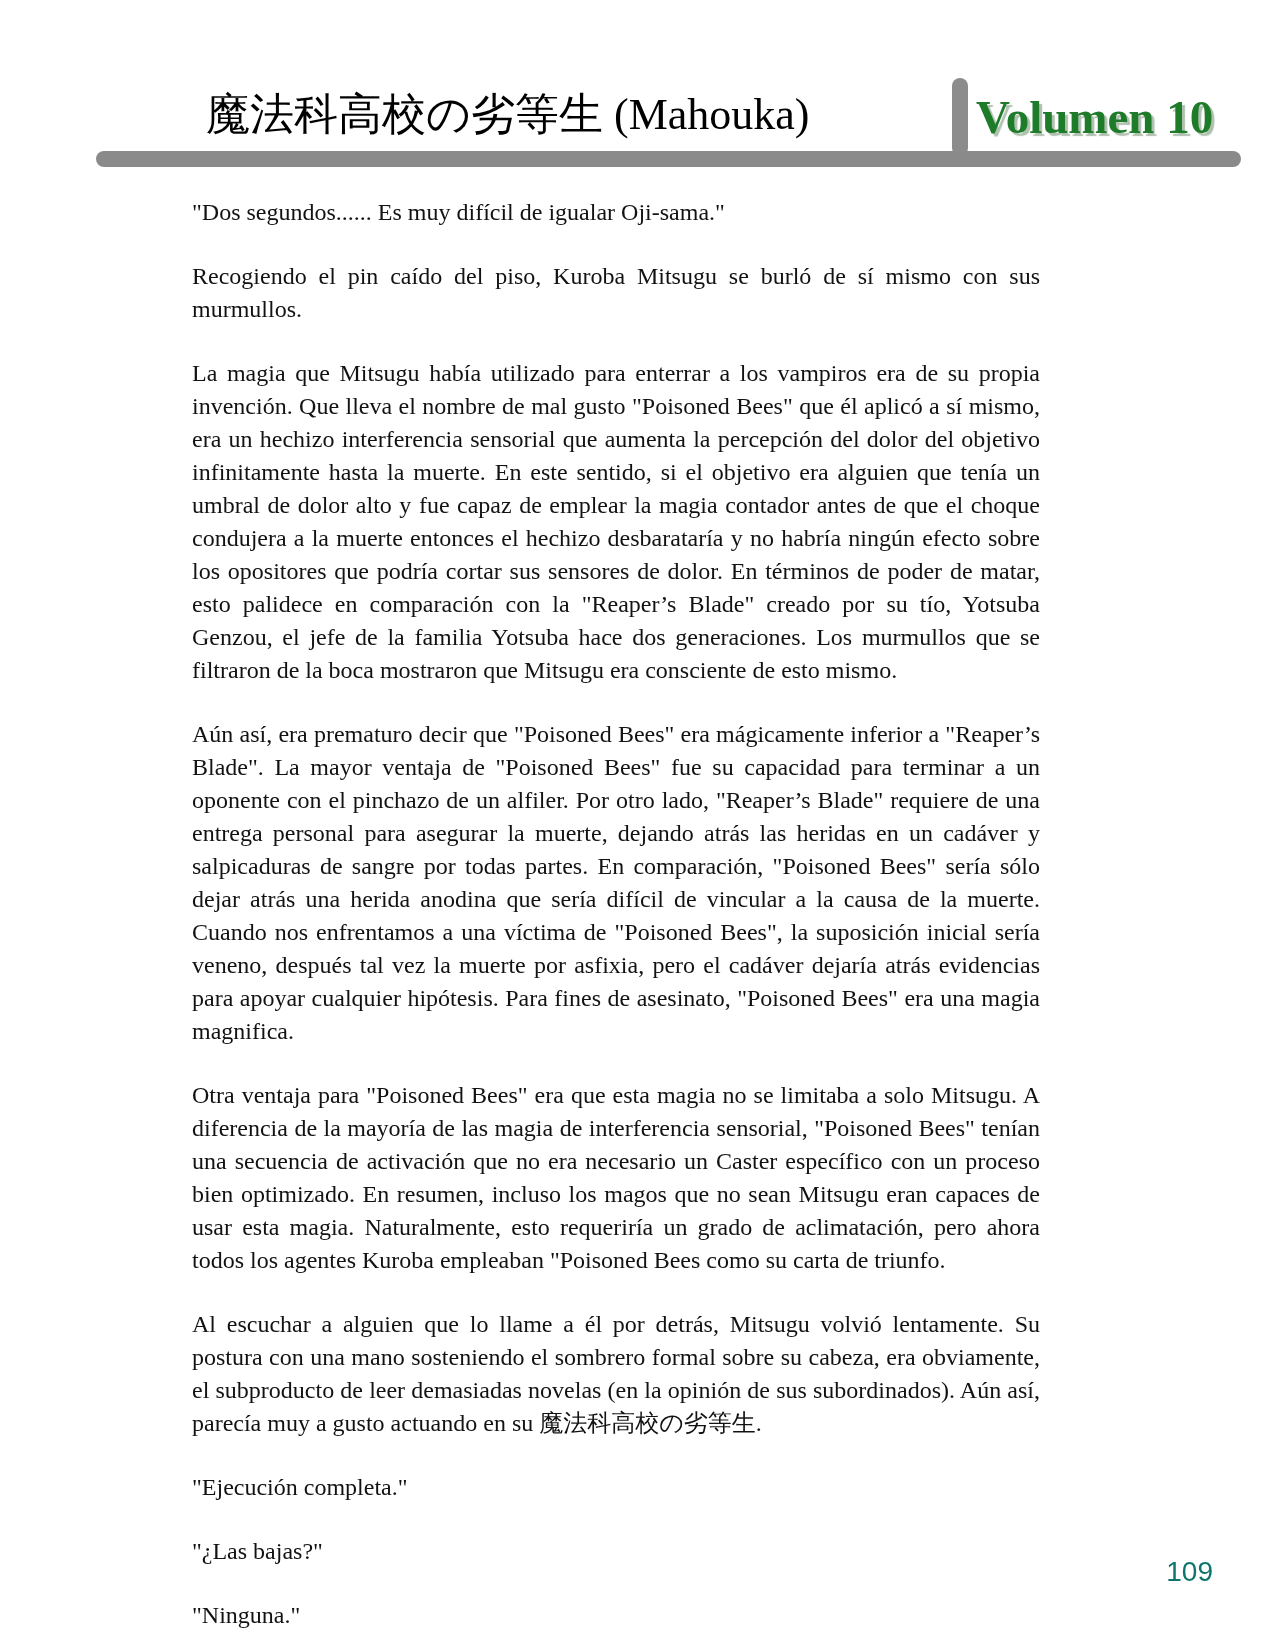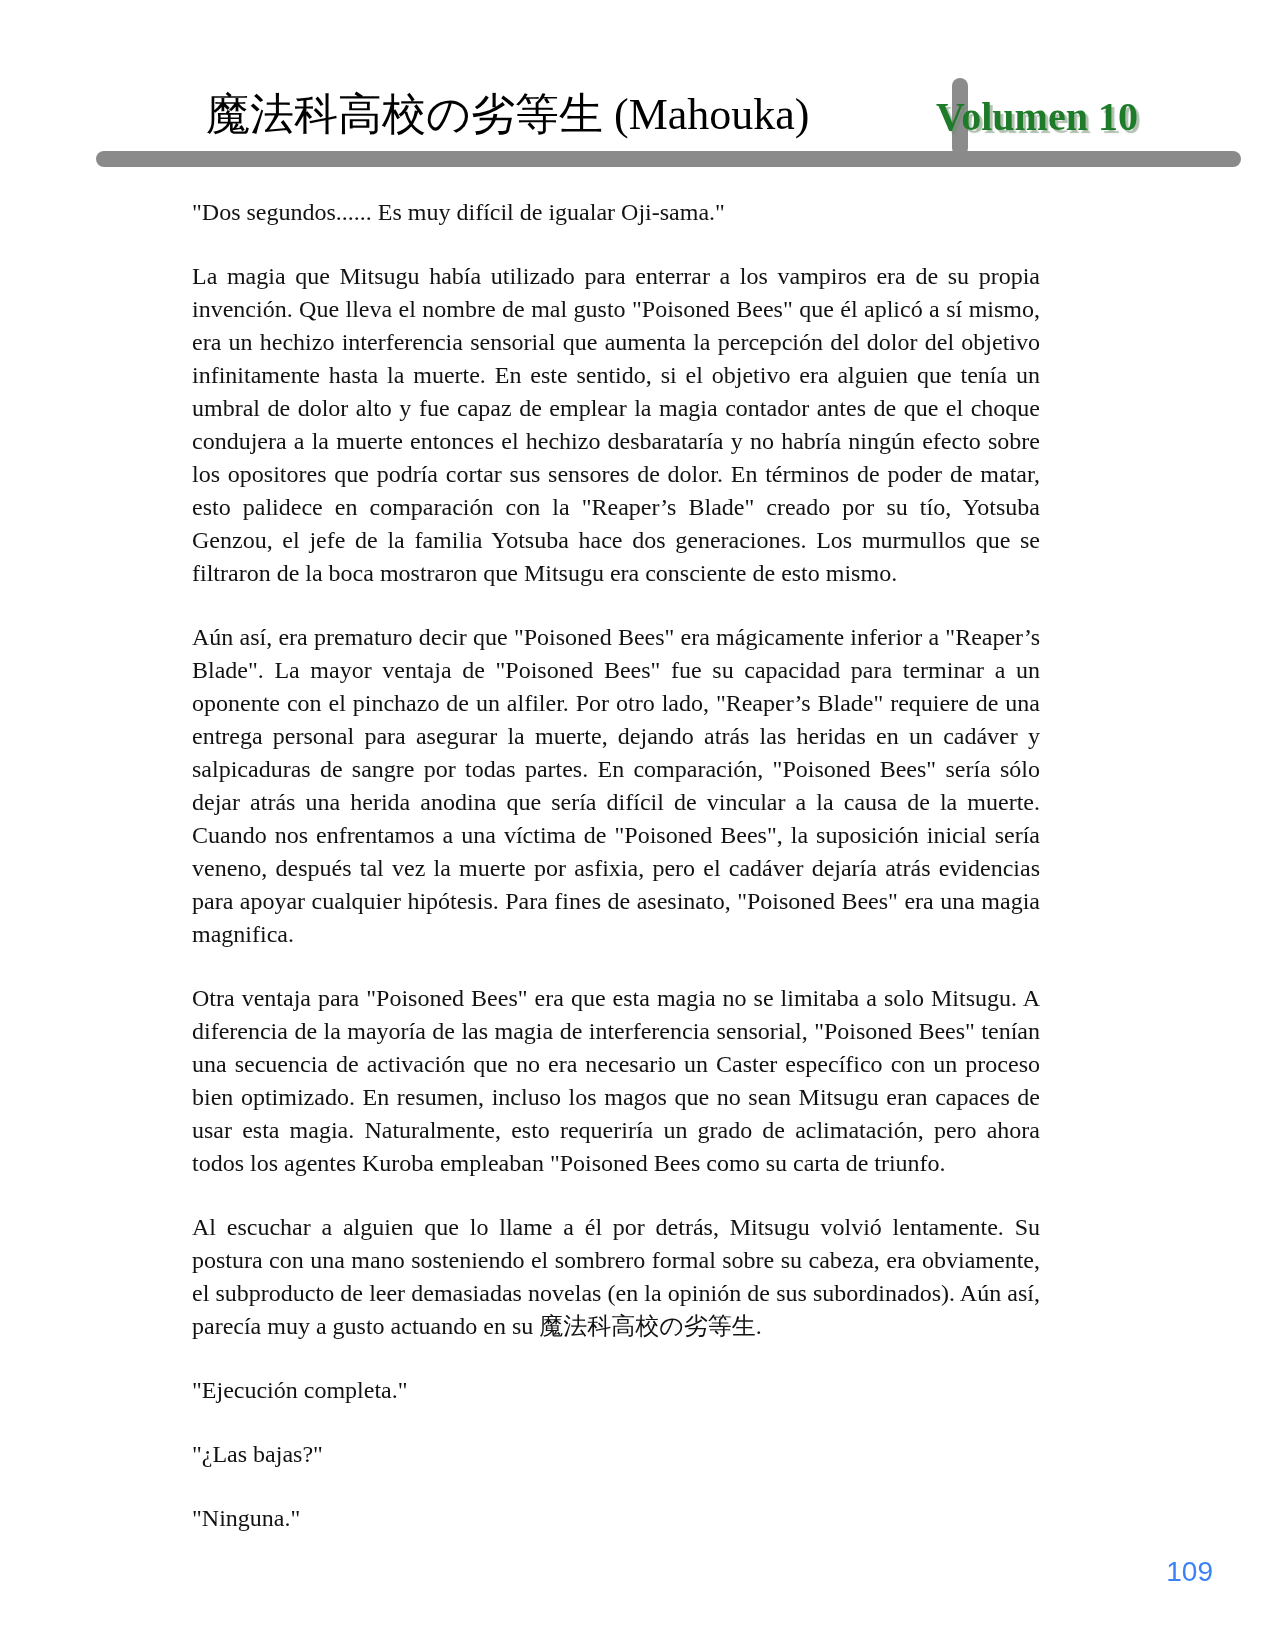--- a/index.html
+++ b/index.html
@@ -32,23 +32,23 @@
   .header-vbar {
     position: absolute;
     left: 944px;
     top: 70px;
     width: 6px;
     height: 78px;
     background: #8c8c8c;
   }
   .volume-label {
     position: absolute;
-    left: 920px;
+    left: 960px;
     top: 72px;
-    font-size: 40px;
+    font-size: 47px;
     line-height: 58px;
     font-weight: bold;
     font-family: "Liberation Serif", serif;
     color: #1e7b2a;
     text-shadow: 3px 3px 1px rgba(110, 140, 110, 0.55);
     white-space: nowrap;
   }
   .header-rule {
     position: absolute;
     left: 88px;
@@ -74,38 +74,39 @@
     color: #121212;
   }
 
   
   .page-number {
     position: absolute;
     top: 1540px;
     right: 62px;
     font-family: "Liberation Sans", sans-serif;
     font-size: 28px;
-    color: #3b82f6;
+    color: #0f766e;
   }
 </style>
 </head>
 <body>
 
 <div class="page">
 
   <div class="header-title">魔法科高校の劣等生 (Mahouka)</div>
 
   <div class="header-vbar"></div>
 
   <div class="volume-label">Volumen 10</div>
 
   <div class="header-rule"></div>
 
   <div class="content">
     <p>"Dos segundos...... Es muy difícil de igualar Oji-sama."</p>
+    <p>Recogiendo el pin caído del piso, Kuroba Mitsugu se burló de sí mismo con sus murmullos.</p>
     <p>La magia que Mitsugu había utilizado para enterrar a los vampiros era de su propia invención. Que lleva el nombre de mal gusto "Poisoned Bees" que él aplicó a sí mismo, era un hechizo interferencia sensorial que aumenta la percepción del dolor del objetivo infinitamente hasta la muerte. En este sentido, si el objetivo era alguien que tenía un umbral de dolor alto y fue capaz de emplear la magia contador antes de que el choque condujera a la muerte entonces el hechizo desbarataría y no habría ningún efecto sobre los opositores que podría cortar sus sensores de dolor. En términos de poder de matar, esto palidece en comparación con la "Reaper’s Blade" creado por su tío, Yotsuba Genzou, el jefe de la familia Yotsuba hace dos generaciones. Los murmullos que se filtraron de la boca mostraron que Mitsugu era consciente de esto mismo.</p>
     <p>Aún así, era prematuro decir que "Poisoned Bees" era mágicamente inferior a "Reaper’s Blade". La mayor ventaja de "Poisoned Bees" fue su capacidad para terminar a un oponente con el pinchazo de un alfiler. Por otro lado, "Reaper’s Blade" requiere de una entrega personal para asegurar la muerte, dejando atrás las heridas en un cadáver y salpicaduras de sangre por todas partes. En comparación, "Poisoned Bees" sería sólo dejar atrás una herida anodina que sería difícil de vincular a la causa de la muerte. Cuando nos enfrentamos a una víctima de "Poisoned Bees", la suposición inicial sería veneno, después tal vez la muerte por asfixia, pero el cadáver dejaría atrás evidencias para apoyar cualquier hipótesis. Para fines de asesinato, "Poisoned Bees" era una magia magnifica.</p>
     <p>Otra ventaja para "Poisoned Bees" era que esta magia no se limitaba a solo Mitsugu. A diferencia de la mayoría de las magia de interferencia sensorial, "Poisoned Bees" tenían una secuencia de activación que no era necesario un Caster específico con un proceso bien optimizado. En resumen, incluso los magos que no sean Mitsugu eran capaces de usar esta magia. Naturalmente, esto requeriría un grado de aclimatación, pero ahora todos los agentes Kuroba empleaban "Poisoned Bees  como su carta de triunfo.</p>
     <p>Al escuchar a alguien que lo llame a él por detrás, Mitsugu volvió lentamente. Su postura con una mano sosteniendo el sombrero formal sobre su cabeza, era obviamente, el subproducto de leer demasiadas novelas (en la opinión de sus subordinados). Aún así, parecía muy a gusto actuando en su 魔法科高校の劣等生.</p>
     <p>"Ejecución completa."</p>
     <p>"¿Las bajas?"</p>
     <p>"Ninguna."</p>
   </div>
 
   <div class="page-number">109</div>

